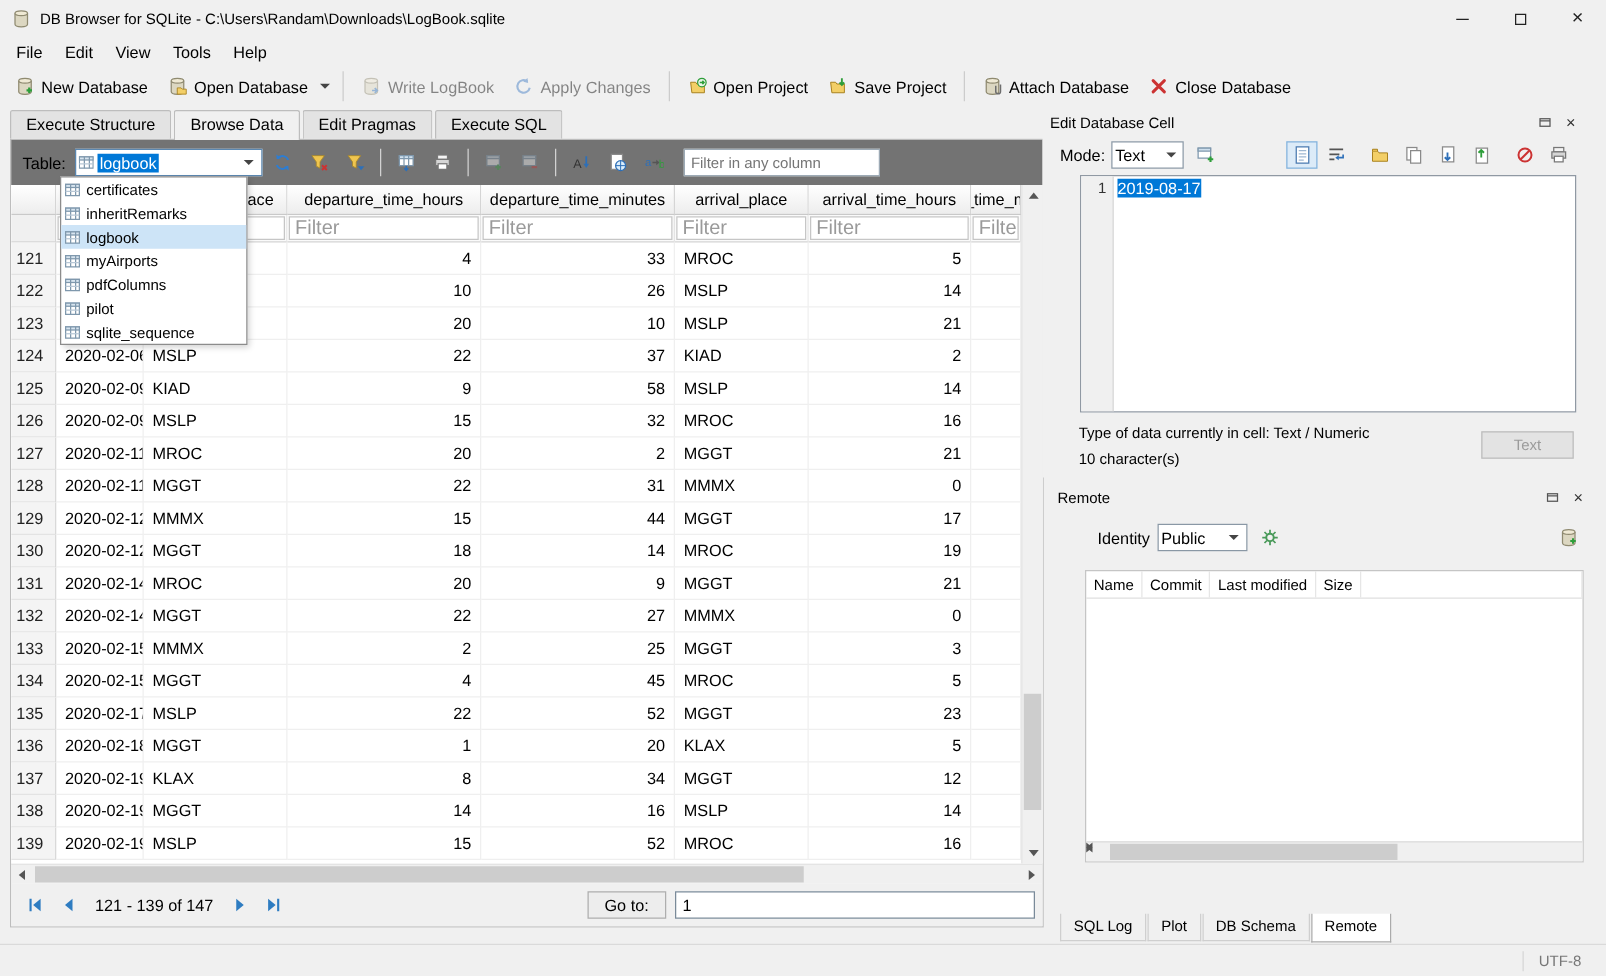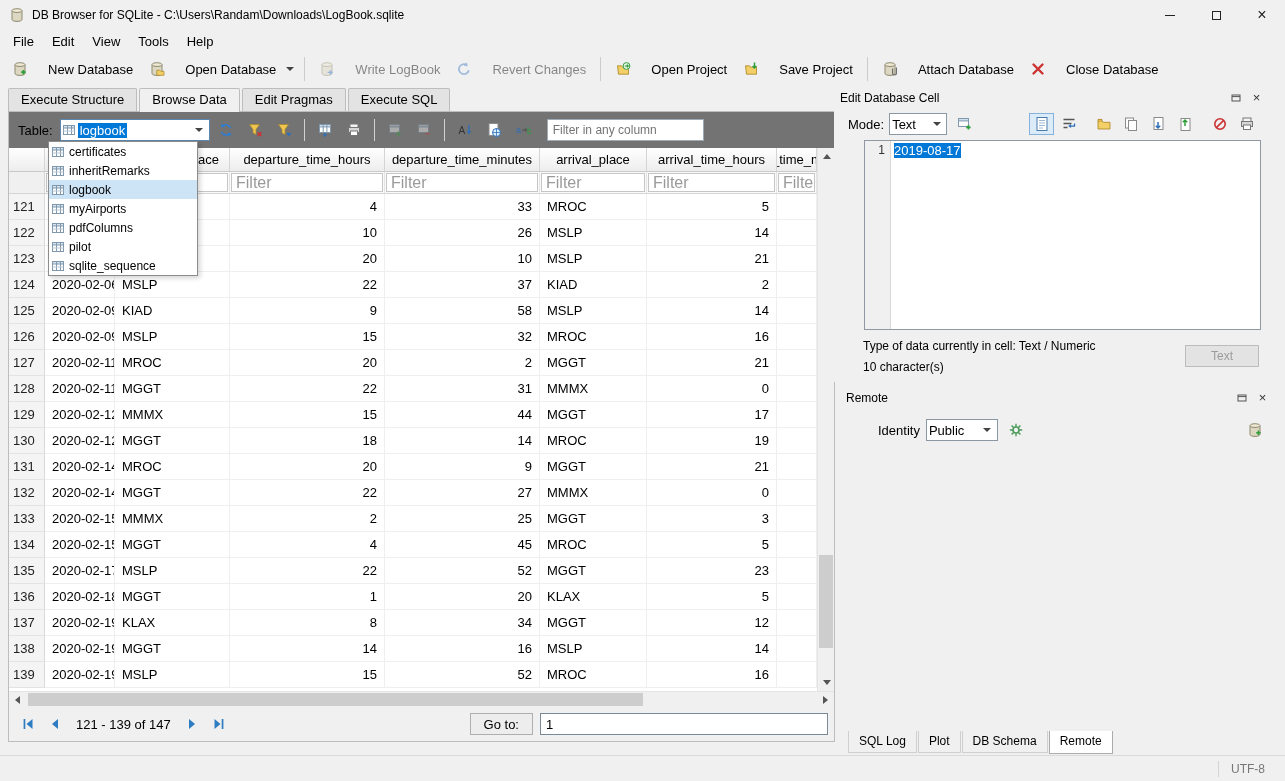--- a/index.html
+++ b/index.html
@@ -16,21 +16,21 @@
   .glyph-min { width:10px; border-top:1px solid #222; display:inline-block; }
   .glyph-max { width:9px; height:9px; border:1px solid #222; display:inline-block; }
   .glyph-close { font-size:16px; line-height:1; color:#222; }
 
   
   .menubar { position:absolute; left:0; top:30px; width:100%; height:22px; display:flex; align-items:center; padding-left:4px; }
   .menu-item { padding:2px 9px; }
 
   
   .main-toolbar { position:absolute; left:0; top:52px; width:100%; height:34px; display:flex; align-items:center; padding-left:4px; }
-  .tb-btn { display:flex; align-items:center; gap:20px; padding:5px 8px; white-space:nowrap; }
+  .tb-btn { display:flex; align-items:center; gap:5px; padding:5px 8px; white-space:nowrap; }
   .tb-btn.disabled { opacity:.45; }
   .tb-sep { width:1px; height:24px; background:#cccccc; margin:0 6px; }
   .tb-dd { display:flex; align-items:center; padding:5px 4px 5px 2px; }
   .caret-down { width:0; height:0; border-left:4px solid transparent; border-right:4px solid transparent; border-top:4px solid #444; display:inline-block; }
 
   
   .main-tabs { position:absolute; left:8px; top:88px; height:23px; display:flex; z-index:3; }
   .tab { padding:3px 12px 0 12px; height:23px; border:1px solid #bdbdbd; border-bottom:none; background:#e3e3e3; margin-right:2px; border-radius:2px 2px 0 0; }
   .tab.active { background:#f0f0f0; height:24px; }
 
@@ -198,21 +198,21 @@
           <ellipse cx="8" cy="3.6" rx="5" ry="1.9" fill="#efe9d4" stroke="#8f8a70"></ellipse>
           <path d="M8.6 11.4h4M10.8 9.4l2 2-2 2" fill="none" stroke="#2d6fb8" stroke-width="1.4"></path>
         </svg>
       <span>Write LogBook</span>
     </div>
     <div class="tb-btn disabled">
       <svg width="16" height="16" viewBox="0 0 16 16">
           <path d="M12.8 9.2A5 5 0 1 1 11 4.2" fill="none" stroke="#3a77c2" stroke-width="1.7"></path>
           <path d="M11 1.4l.5 4-3.8-1z" fill="#3a77c2"></path>
         </svg>
-      <span>Revert Changes</span>
+      <span>Apply Changes</span>
     </div>
     <div class="tb-sep"></div>
     <div class="tb-btn">
       <svg width="16" height="16" viewBox="0 0 16 16">
           <path d="M2.5 4.8h4l1 1.4h6v7h-10z" fill="#f3cf67" stroke="#a9821f" stroke-width=".8"></path>
           <circle cx="11.5" cy="5" r="3.4" fill="#e9f4e9" stroke="#2e9e3a"></circle>
           <path d="M9.8 5h3.4M11.9 3.7L13.2 5l-1.3 1.3" fill="none" stroke="#2e9e3a" stroke-width="1.2"></path>
         </svg>
       <span>Open Project</span>
     </div>
@@ -842,20 +842,43 @@
           </svg>
       </div>
       <div class="icon-btn" style="margin-left:auto">
         <svg width="16" height="16" viewBox="0 0 16 16">
             <path d="M3 3.6v8.8c0 1.2 2.2 2 5 2s5-.8 5-2V3.6" fill="#dcd7c1" stroke="#8f8a70"></path>
             <ellipse cx="8" cy="3.6" rx="5" ry="1.9" fill="#efe9d4" stroke="#8f8a70"></ellipse>
             <path d="M11.4 8.6v4.4M9.2 10.8h4.4" stroke="#2e9e3a" stroke-width="1.6"></path>
           </svg>
       </div>
     </div>
+    <div class="remote-table">
+      <div class="rt-header">
+
+          <div class="rt-hcell">Name</div>
+
+          <div class="rt-hcell">Commit</div>
+
+          <div class="rt-hcell">Last modified</div>
+
+          <div class="rt-hcell">Size</div>
+
+        <div class="rt-hcell r4"></div>
+      </div>
+      <div class="rt-hscroll">
+        <div class="scroll-arr arr-lf">
+            <span class="tri-lf"></span>
+          </div>
+        <div class="thumb"></div>
+        <div class="scroll-arr arr-rt">
+            <span class="tri-rt"></span>
+          </div>
+      </div>
+    </div>
   </div>
 
   <div class="dock-tabs">
     <div class="dock-tab">SQL Log</div>
     <div class="dock-tab">Plot</div>
     <div class="dock-tab">DB Schema</div>
     <div class="dock-tab active">Remote</div>
   </div>
 
   <div class="statusbar">

